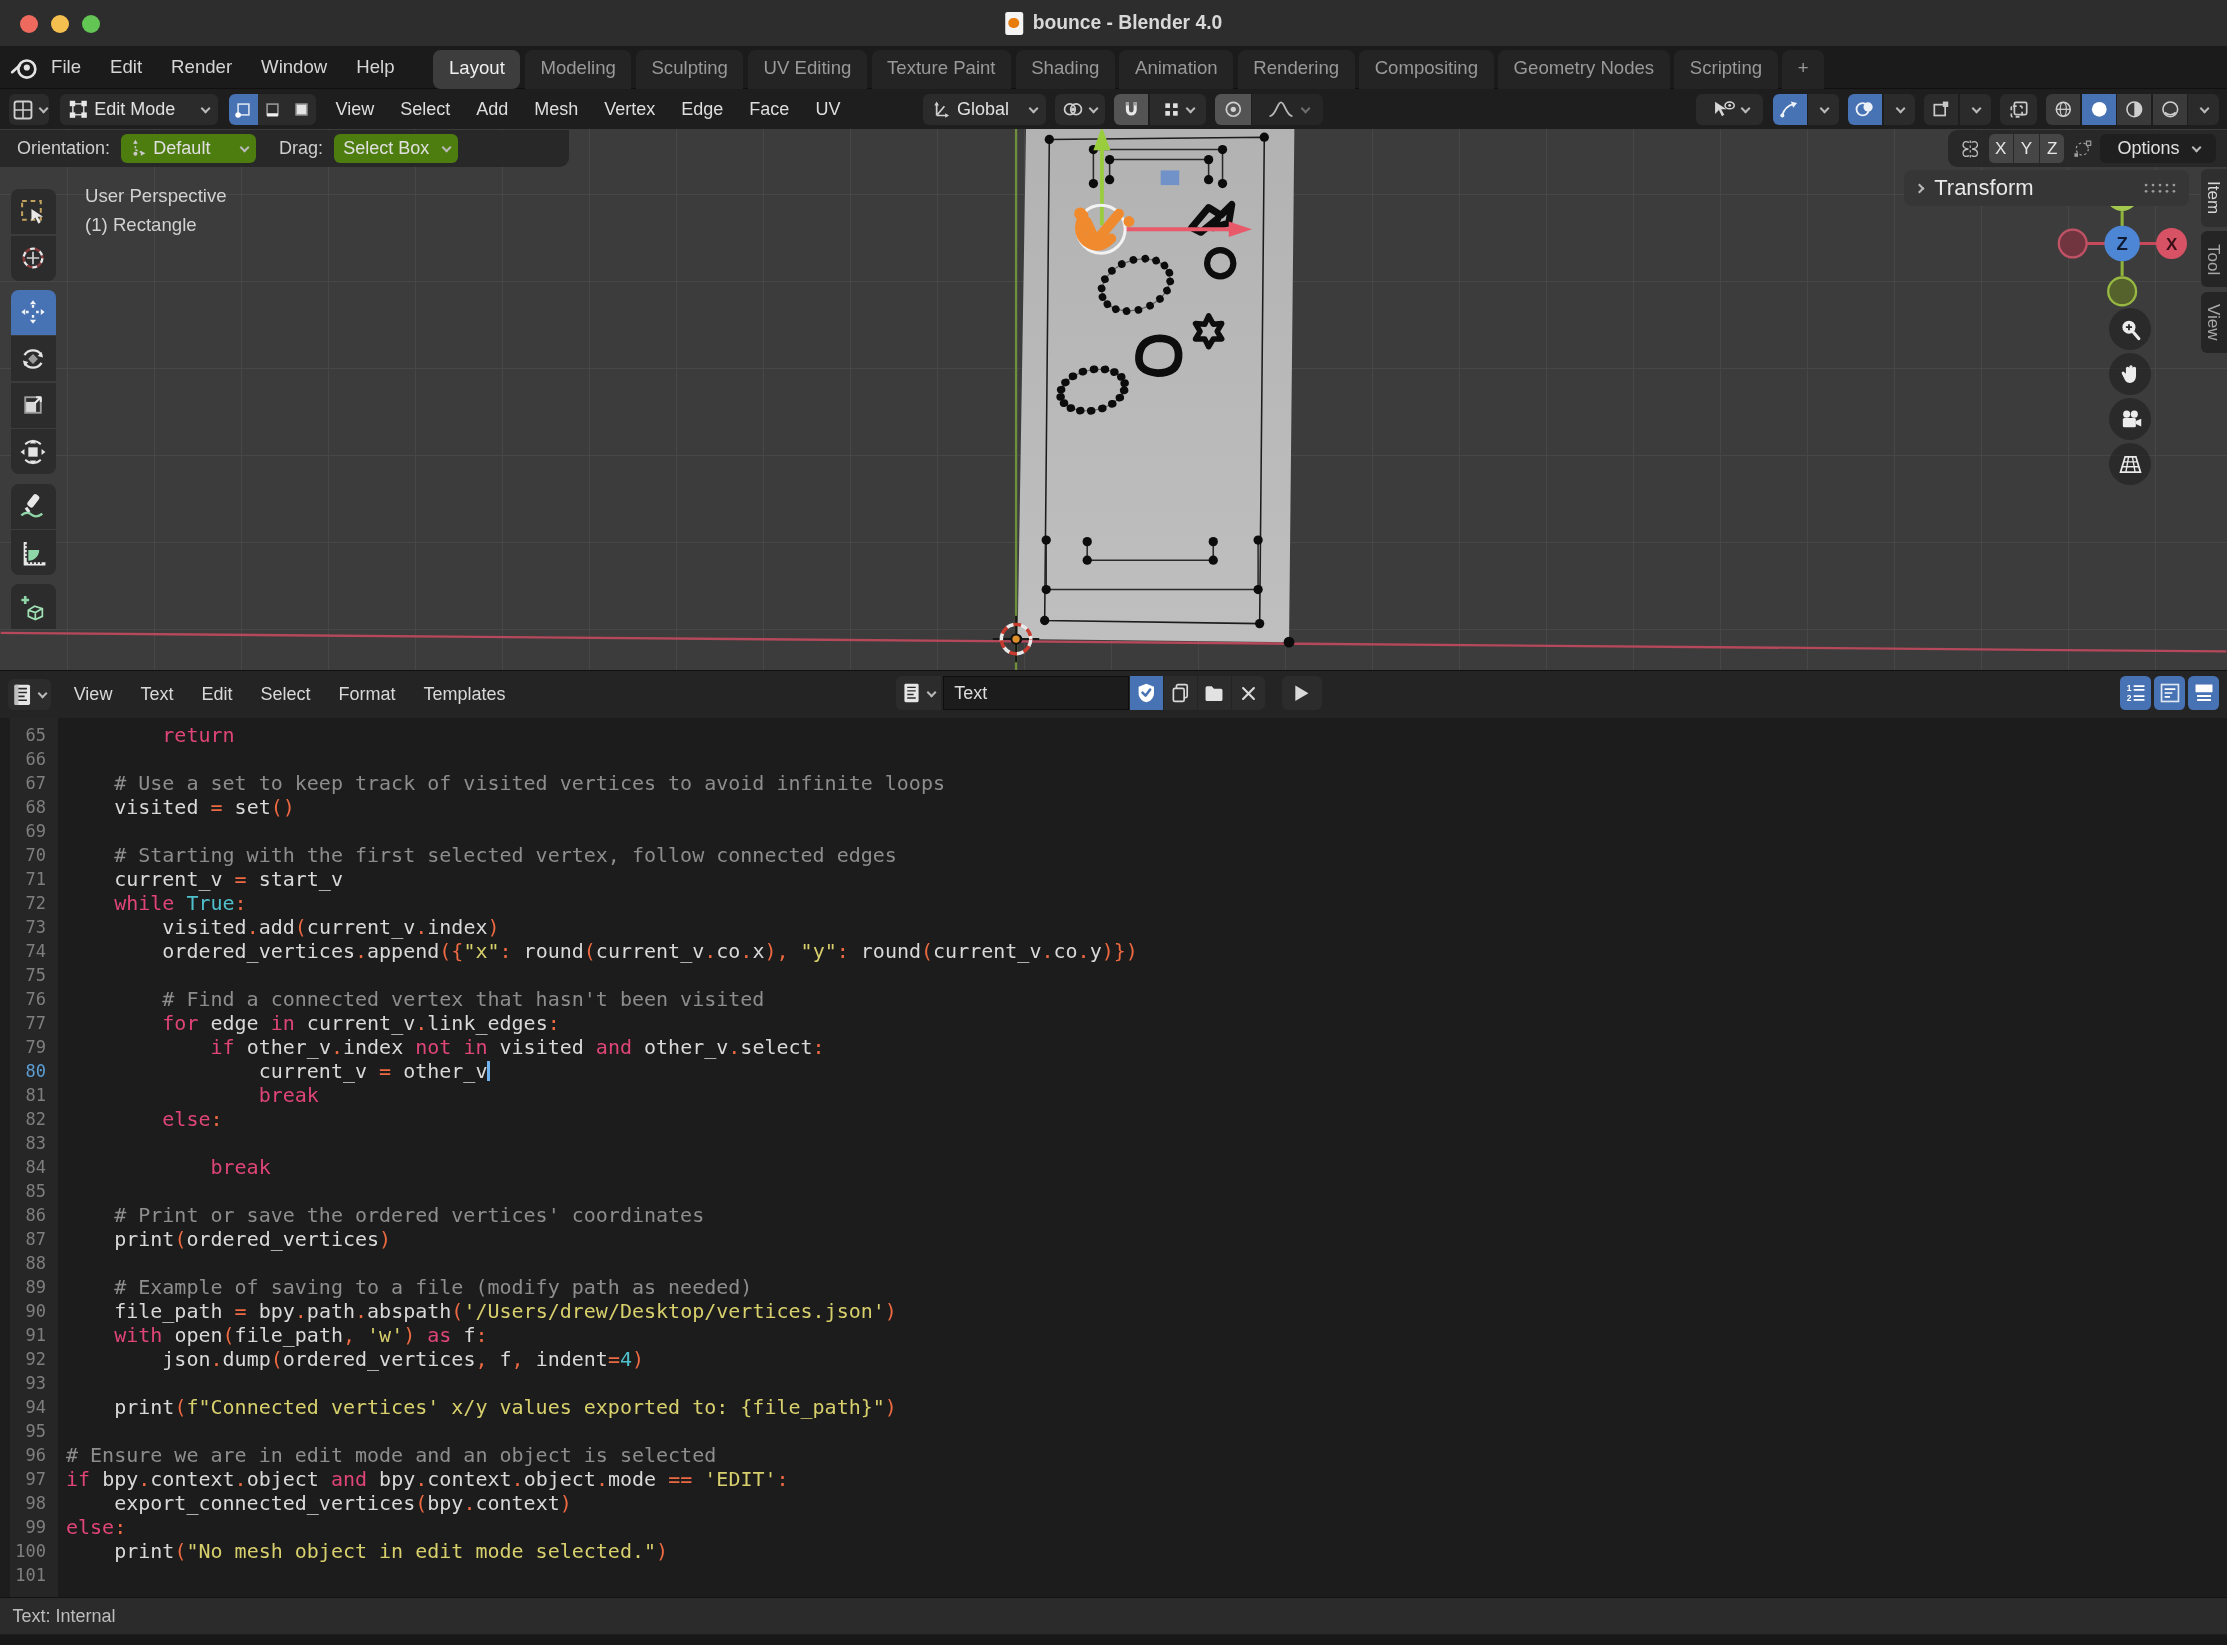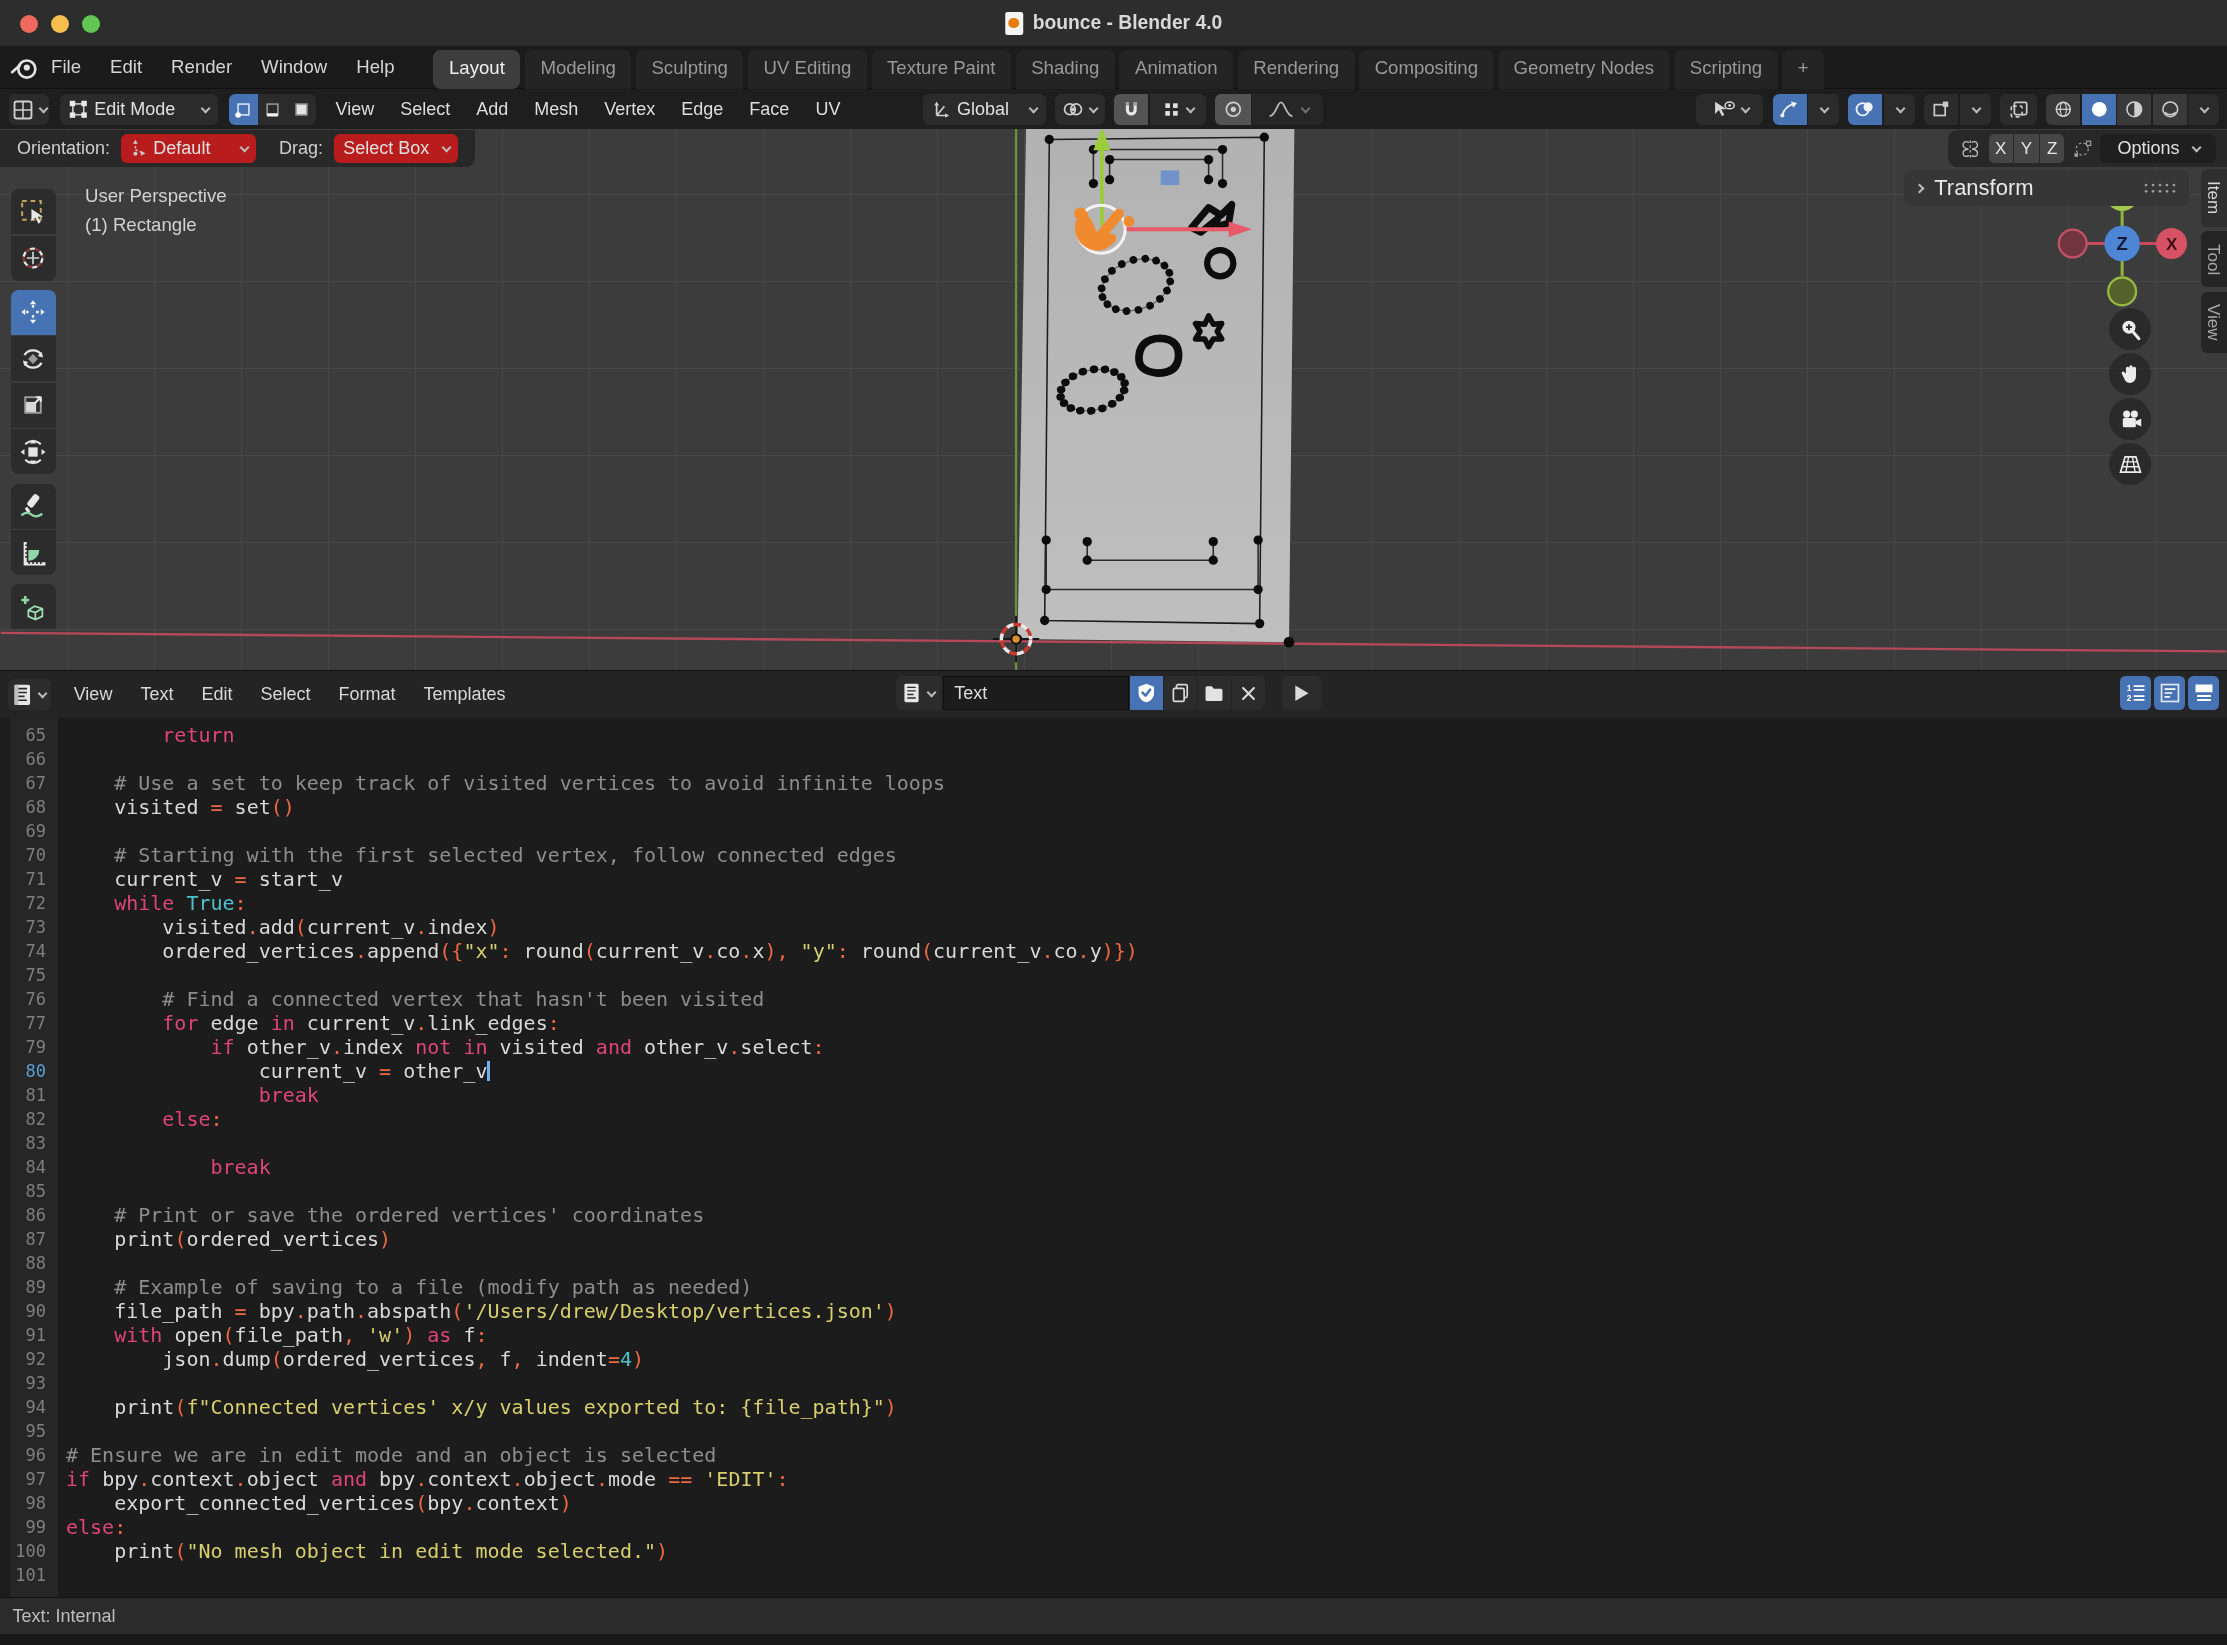--- a/index.html
+++ b/index.html
@@ -45,23 +45,23 @@
   .vp-header .menus{display:flex;gap:26px;font-size:18px;color:#dedede;margin-left:20px;}
   .btn{background:#2b2b2b;border-radius:6.2px;height:31px;display:flex;align-items:center;justify-content:center;}
   .btn.blue{background:var(--accent);}
   .btn.lit{background:#545454;}
   .segs{display:flex;border-radius:6.2px;overflow:hidden;height:31px;}
   .segs .sg{width:29px;height:31px;background:#2b2b2b;display:flex;align-items:center;justify-content:center;}
   .segs .sg.blue{background:var(--accent);}
   .hgap{width:10.8px;flex:0 0 auto;}
 
   
-  .tset-left{position:absolute;left:0;top:40px;height:37px;width:475px;background:rgba(40,40,40,.96);border-radius:0 0 9.3px 0;display:flex;align-items:center;gap:10.8px;padding:0 0 0 17px;z-index:25;font-size:18px;color:#cfcfcf;}
+  .tset-left{position:absolute;left:0;top:40px;height:37px;width:569px;background:rgba(40,40,40,.96);border-radius:0 0 9.3px 0;display:flex;align-items:center;gap:10.8px;padding:0 0 0 17px;z-index:25;font-size:18px;color:#cfcfcf;}
   .tset-right{position:absolute;right:0;top:40px;height:37px;width:279px;background:rgba(40,40,40,.96);border-radius:9.3px 0 0 9.3px;display:flex;align-items:center;gap:7.7px;padding:0 10.8px 0 12.4px;z-index:25;}
-  .tset-left .pill,.tset-right .pill{height:29px;background:#b91c1c;}
+  .tset-left .pill,.tset-right .pill{height:29px;background:#4d7c0f;}
   .axbtn{width:31px;height:29px;background:#464646;color:#e6e6e6;font-size:17px;display:flex;align-items:center;justify-content:center;}
   .axgrp{display:flex;gap:1.5px;border-radius:5.4px;overflow:hidden;}
 
   
   .ltools{position:absolute;left:10.8px;top:99px;display:flex;flex-direction:column;z-index:20;}
   .tool{width:45px;height:45px;background:#2c2c2c;display:flex;align-items:center;justify-content:center;margin-bottom:1.5px;}
   .tool:first-child{border-radius:7.7px 7.7px 0 0;}
   .tool.grp-end{border-radius:0 0 7.7px 7.7px;margin-bottom:9.3px;}
   .tool.grp-start{border-radius:7.7px 7.7px 0 0;}
   .tool.active{background:var(--accent);}

